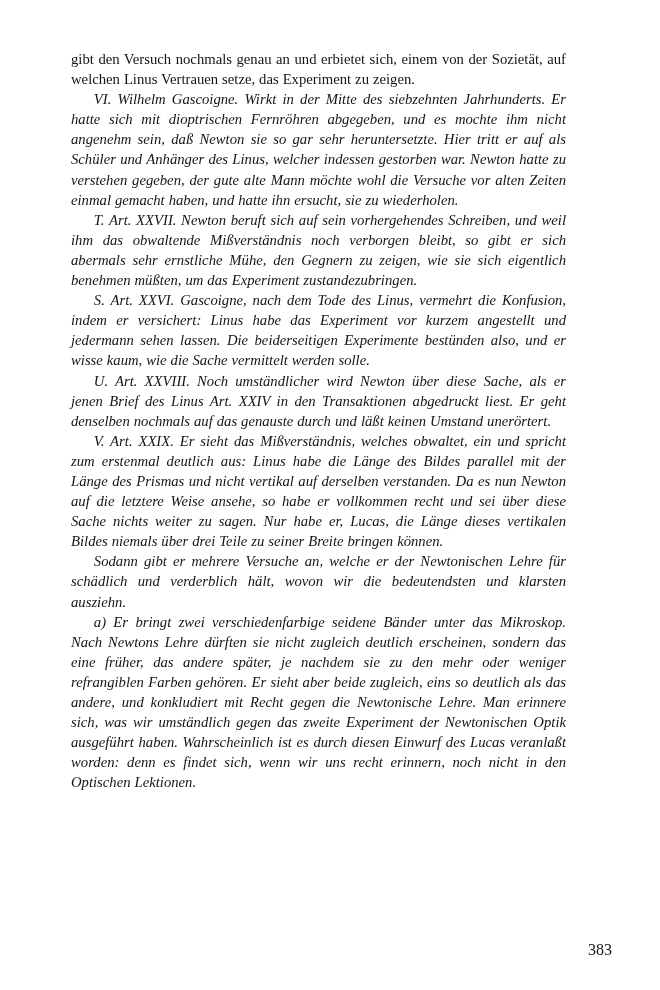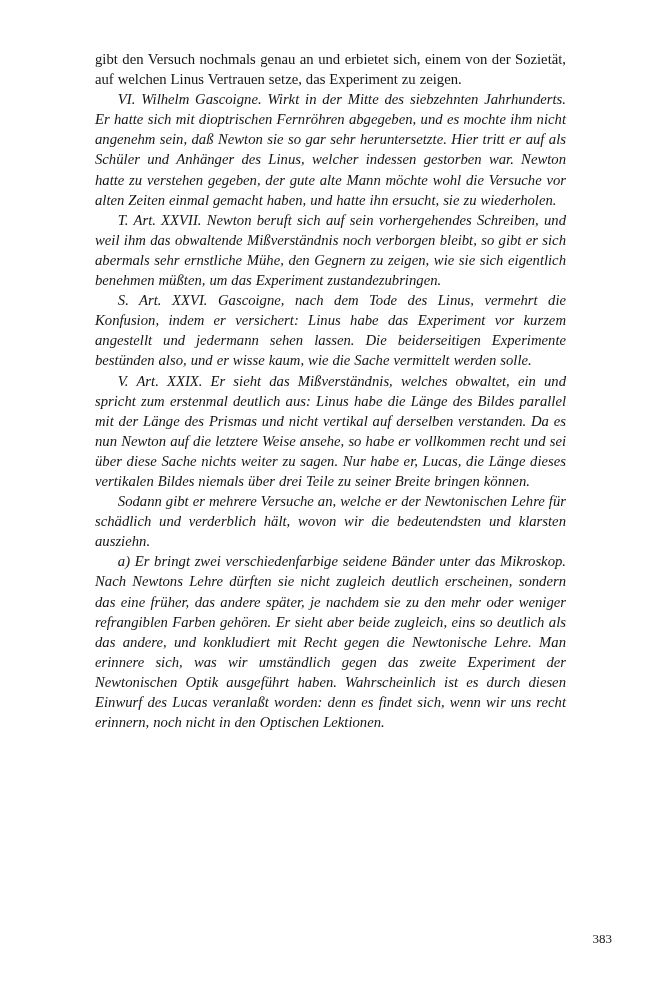--- a/index.html
+++ b/index.html
@@ -7,21 +7,21 @@
     padding: 0;
     background: #e8e8e8;
   }
   .page {
     position: relative;
     width: 660px;
     height: 990px;
     margin: 0 auto;
     background: #ffffff;
     box-sizing: border-box;
-    padding: 49px 94px 0 95px;
+    padding: 49px 94px 0 71px;
     overflow: hidden;
   }
   .text-block {
     color: #141414;
   }
   .para {
     margin: 0;
     font-family: "Liberation Serif", "DejaVu Serif", serif;
     font-size: 14.7px;
     line-height: 20.1px;
@@ -30,33 +30,34 @@
     -webkit-hyphens: auto;
     word-spacing: 0.02em;
   }
   .para.indent {
     text-indent: 1.55em;
     font-style: italic;
   }
   .page-number {
     position: absolute;
     right: 48px;
-    bottom: 43px;
+    bottom: 31px;
     font-family: "Liberation Serif", "DejaVu Serif", serif;
-    font-size: 13px;
+    font-size: 16px;
     color: #141414;
   }
 </style>
 </head>
 <body>
 
 <div class="page">
   <div class="text-block" id="paragraphs">
       <p class="para">gibt den Versuch nochmals genau an und erbietet sich, einem von der Sozietät, auf welchen Linus Vertrauen setze, das Experiment zu zeigen.</p>
       <p class="para indent">VI. Wilhelm Gascoigne. Wirkt in der Mitte des siebzehnten Jahrhunderts. Er hatte sich mit dioptrischen Fernröhren abgegeben, und es mochte ihm nicht angenehm sein, daß Newton sie so gar sehr heruntersetzte. Hier tritt er auf als Schüler und Anhänger des Linus, welcher indessen gestorben war. Newton hatte zu verstehen gegeben, der gute alte Mann möchte wohl die Versuche vor alten Zeiten einmal gemacht haben, und hatte ihn ersucht, sie zu wiederholen.</p>
       <p class="para indent">T. Art. XXVII. Newton beruft sich auf sein vorhergehendes Schreiben, und weil ihm das obwaltende Mißverständnis noch verborgen bleibt, so gibt er sich abermals sehr ernstliche Mühe, den Gegnern zu zeigen, wie sie sich eigentlich benehmen müßten, um das Experiment zustandezubringen.</p>
       <p class="para indent">S. Art. XXVI. Gascoigne, nach dem Tode des Linus, vermehrt die Konfusion, indem er versichert: Linus habe das Experiment vor kurzem angestellt und jedermann sehen lassen. Die beiderseitigen Experimente bestünden also, und er wisse kaum, wie die Sache vermittelt werden solle.</p>
+      <p class="para indent">U. Art. XXVIII. Noch umständlicher wird Newton über diese Sache, als er jenen Brief des Linus Art. XXIV in den Transaktionen abgedruckt liest. Er geht denselben nochmals auf das genauste durch und läßt keinen Umstand unerörtert.</p>
       <p class="para indent">V. Art. XXIX. Er sieht das Mißverständnis, welches obwaltet, ein und spricht zum erstenmal deutlich aus: Linus habe die Länge des Bildes parallel mit der Länge des Prismas und nicht vertikal auf derselben verstanden. Da es nun Newton auf die letztere Weise ansehe, so habe er vollkommen recht und sei über diese Sache nichts weiter zu sagen. Nur habe er, Lucas, die Länge dieses vertikalen Bildes niemals über drei Teile zu seiner Breite bringen können.</p>
       <p class="para indent">Sodann gibt er mehrere Versuche an, welche er der Newtonischen Lehre für schädlich und verderblich hält, wovon wir die bedeutendsten und klarsten ausziehn.</p>
       <p class="para indent">a) Er bringt zwei verschiedenfarbige seidene Bänder unter das Mikroskop. Nach Newtons Lehre dürften sie nicht zugleich deutlich erscheinen, sondern das eine früher, das andere später, je nachdem sie zu den mehr oder weniger refrangiblen Farben gehören. Er sieht aber beide zugleich, eins so deutlich als das andere, und konkludiert mit Recht gegen die Newtonische Lehre. Man erinnere sich, was wir umständlich gegen das zweite Experiment der Newtonischen Optik ausgeführt haben. Wahrscheinlich ist es durch diesen Einwurf des Lucas veranlaßt worden: denn es findet sich, wenn wir uns recht erinnern, noch nicht in den Optischen Lektionen.</p>
     </div>
   <div class="page-number">383</div>
 </div>
 
 </body></html>

